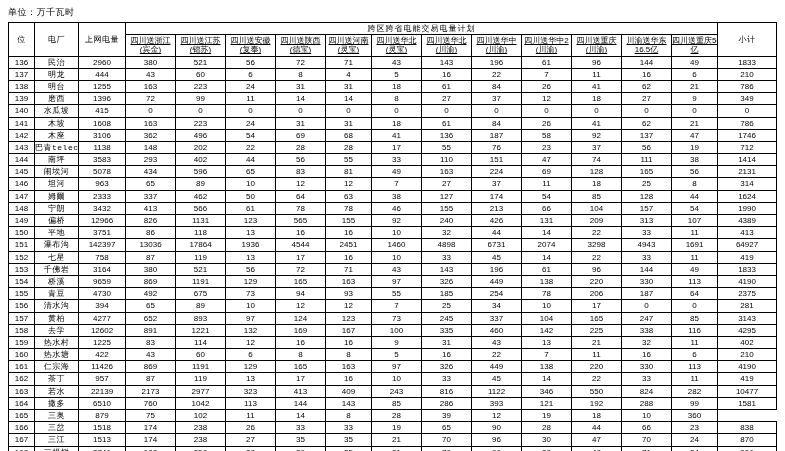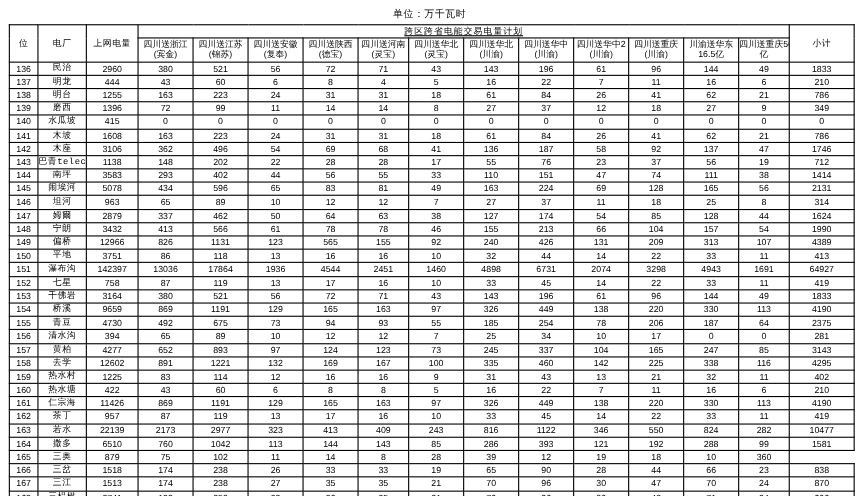--- a/index.html
+++ b/index.html
@@ -8,21 +8,21 @@
     font-family:"Liberation Sans", sans-serif;
     color:#000;
     -webkit-font-smoothing:none;
   }
   .page{
     width:785px;
     box-sizing:border-box;
     padding:6px 8px 4px 8px;
   }
   .unit-line{
-    text-align:center;
+    text-align:left;
     font-size:9px;
     padding-right:4px;
     padding-bottom:3px;
     letter-spacing:0.5px;
   }
   table.grid{
     border-collapse:collapse;
     width:769px;
     table-layout:fixed;
   }
@@ -34,31 +34,31 @@
     font-size:8px;
     line-height:1.15;
     padding:1px 0;
     overflow:hidden;
     white-space:nowrap;
   }
   .title-cell{
     font-size:10px;
     letter-spacing:1px;
     padding:3px 0;
-    text-decoration:underline;
   }
   .hdr-main{
     font-size:10px;
     padding:2px 1px;
     letter-spacing:0.5px;
   }
   .hdr-sub{
     font-size:7.5px;
     line-height:1.25;
     padding:2px 1px;
+    text-decoration:underline;
   }
   .hdr-sub .l2{
     display:block;
   }
   .num{
     font-size:8px;
   }
   .name-cell{
     font-size:8.5px;
     letter-spacing:0.5px;
@@ -347,21 +347,21 @@
           <td class="num">37</td>
           <td class="num">11</td>
           <td class="num">18</td>
           <td class="num">25</td>
           <td class="num">8</td>
           <td class="num">314</td>
         </tr>
         <tr>
           <td class="idx-cell">147</td>
           <td class="name-cell">姆爾</td>
-          <td class="num">2879</td>
+          <td class="num">2333</td>
           <td class="num">337</td>
           <td class="num">462</td>
           <td class="num">50</td>
           <td class="num">64</td>
           <td class="num">63</td>
           <td class="num">38</td>
           <td class="num">127</td>
           <td class="num">174</td>
           <td class="num">54</td>
           <td class="num">85</td>

